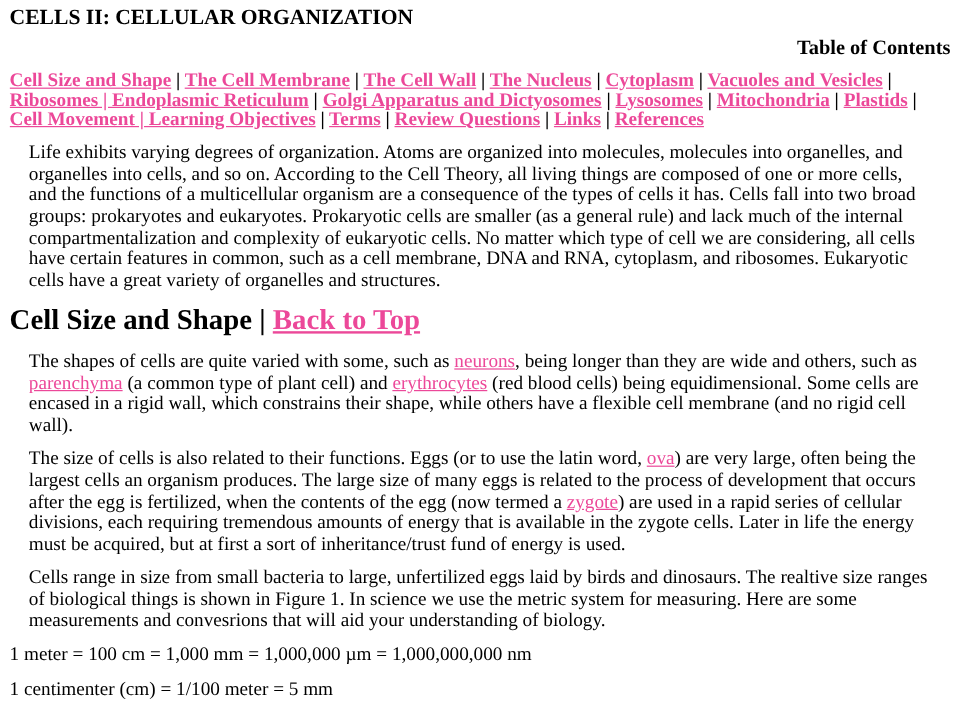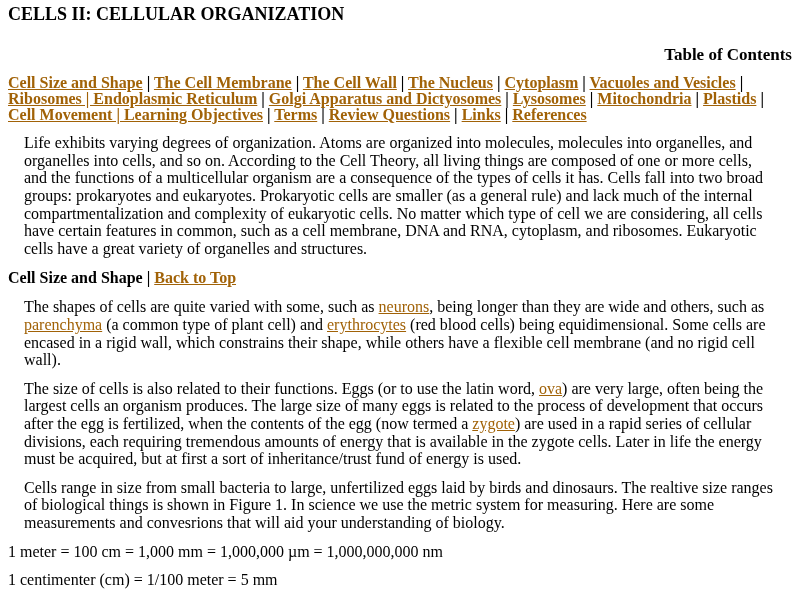--- a/index.html
+++ b/index.html
@@ -11,50 +11,50 @@
   body {
     font-family: "Liberation Serif", serif;
     font-size: 16px;
     margin: 4px 8px;
     width: 784px;
   }
   h1.page-title {
     font-size: 18px;
     font-weight: bold;
     line-height: 1.2;
-    margin: 0 0 19px 0;
+    margin: 0 0 4px 0;
   }
   h2.toc-heading {
     font-size: 17px;
     font-weight: bold;
     line-height: 1.15;
     margin: 0 0 11px 0;
     text-align: right;
   }
   p.toc {
     font-weight: bold;
     line-height: 16px;
     margin: 0;
   }
   p.body-para {
     line-height: 1.1;
     margin: 11px 16px;
   }
   h2.section-heading {
-    font-size: 16px;
+    font-size: 24px;
     font-weight: bold;
     line-height: 1.2;
     margin: 9px 0 11px 0;
   }
   p.metric {
     line-height: 1.1;
     margin: 11px 0;
   }
   a.doc-link {
-    color: #a16207;
+    color: #ec4899;
     text-decoration: underline;
     cursor: pointer;
   }
   .it { }
 </style>
 </head>
 <body>
 
 <h1 class="page-title">CELLS II: CELLULAR ORGANIZATION</h1>
 

